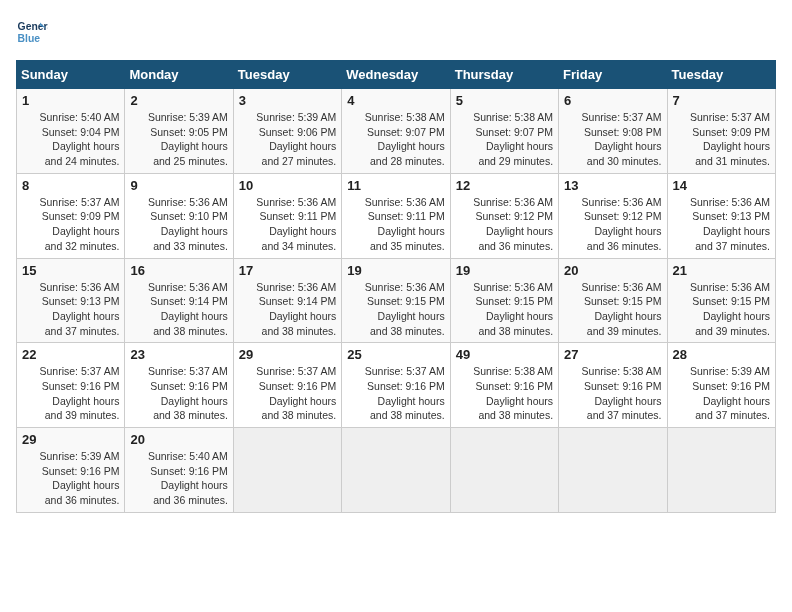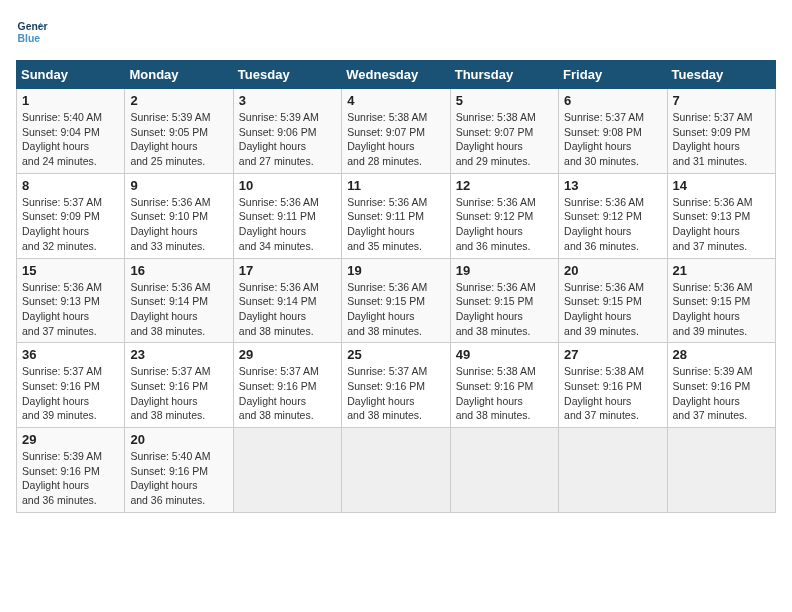--- a/index.html
+++ b/index.html
@@ -70,20 +70,21 @@
       font-size: 13px;
       font-weight: bold;
       color: #222;
       display: block;
       margin-bottom: 2px;
     }
     .day-info {
       color: #333;
       line-height: 1.4;
       font-size: 10.5px;
+      text-align: right;
     }
   </style>
 </head>
 <body>
 
 <div class="header-section">
   <div class="logo">
     <svg class="logo-icon" viewBox="0 0 40 40">
       <rect x="0" y="0" width="40" height="40" fill="white"></rect>
       <text x="2" y="18" font-size="13" font-weight="bold" fill="#1a3a5c">General</text>
@@ -195,21 +196,21 @@
           <span class="day-num">20</span>
           <div class="day-info">Sunrise: 5:36 AM<br>Sunset: 9:15 PM<br>Daylight hours<br>and 39 minutes.</div>
         </td>
         <td>
           <span class="day-num">21</span>
           <div class="day-info">Sunrise: 5:36 AM<br>Sunset: 9:15 PM<br>Daylight hours<br>and 39 minutes.</div>
         </td>
       </tr>
       <tr>
         <td>
-          <span class="day-num">36</span>
+          <span class="day-num">22</span>
           <div class="day-info">Sunrise: 5:37 AM<br>Sunset: 9:16 PM<br>Daylight hours<br>and 39 minutes.</div>
         </td>
         <td>
           <span class="day-num">23</span>
           <div class="day-info">Sunrise: 5:37 AM<br>Sunset: 9:16 PM<br>Daylight hours<br>and 38 minutes.</div>
         </td>
         <td>
           <span class="day-num">29</span>
           <div class="day-info">Sunrise: 5:37 AM<br>Sunset: 9:16 PM<br>Daylight hours<br>and 38 minutes.</div>
         </td>

